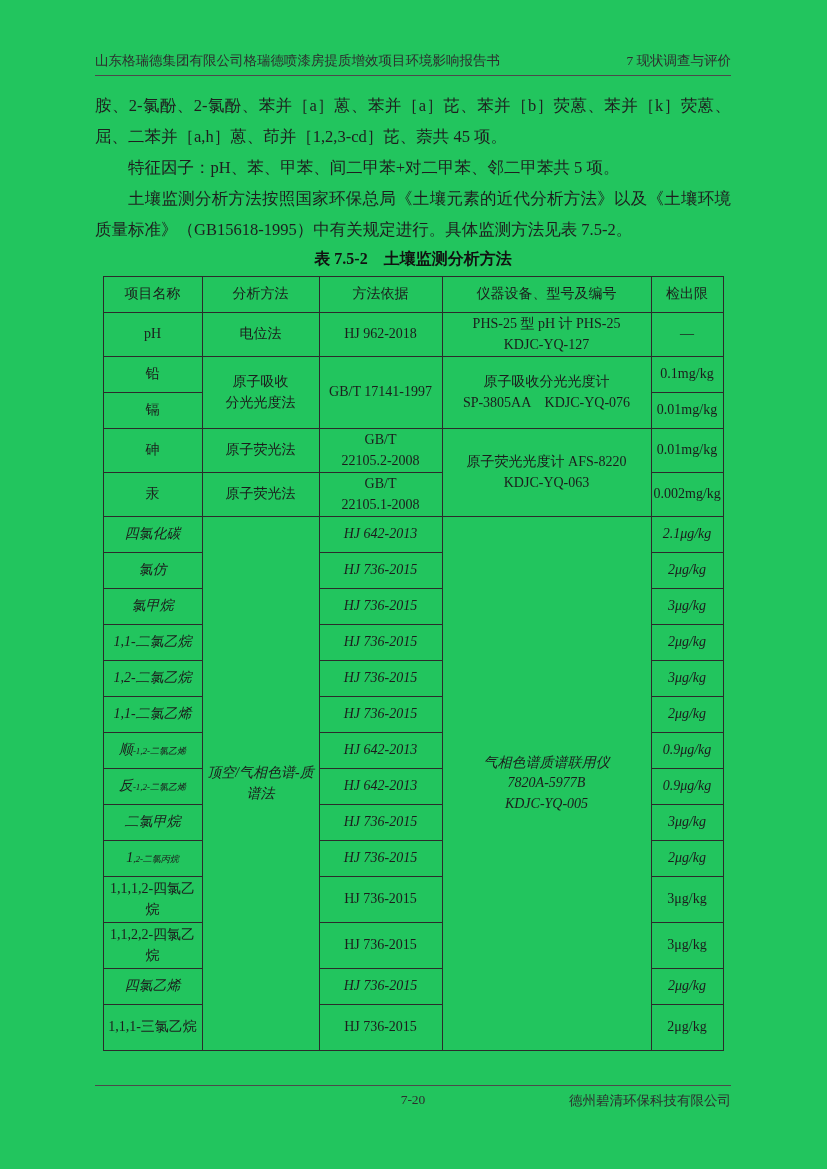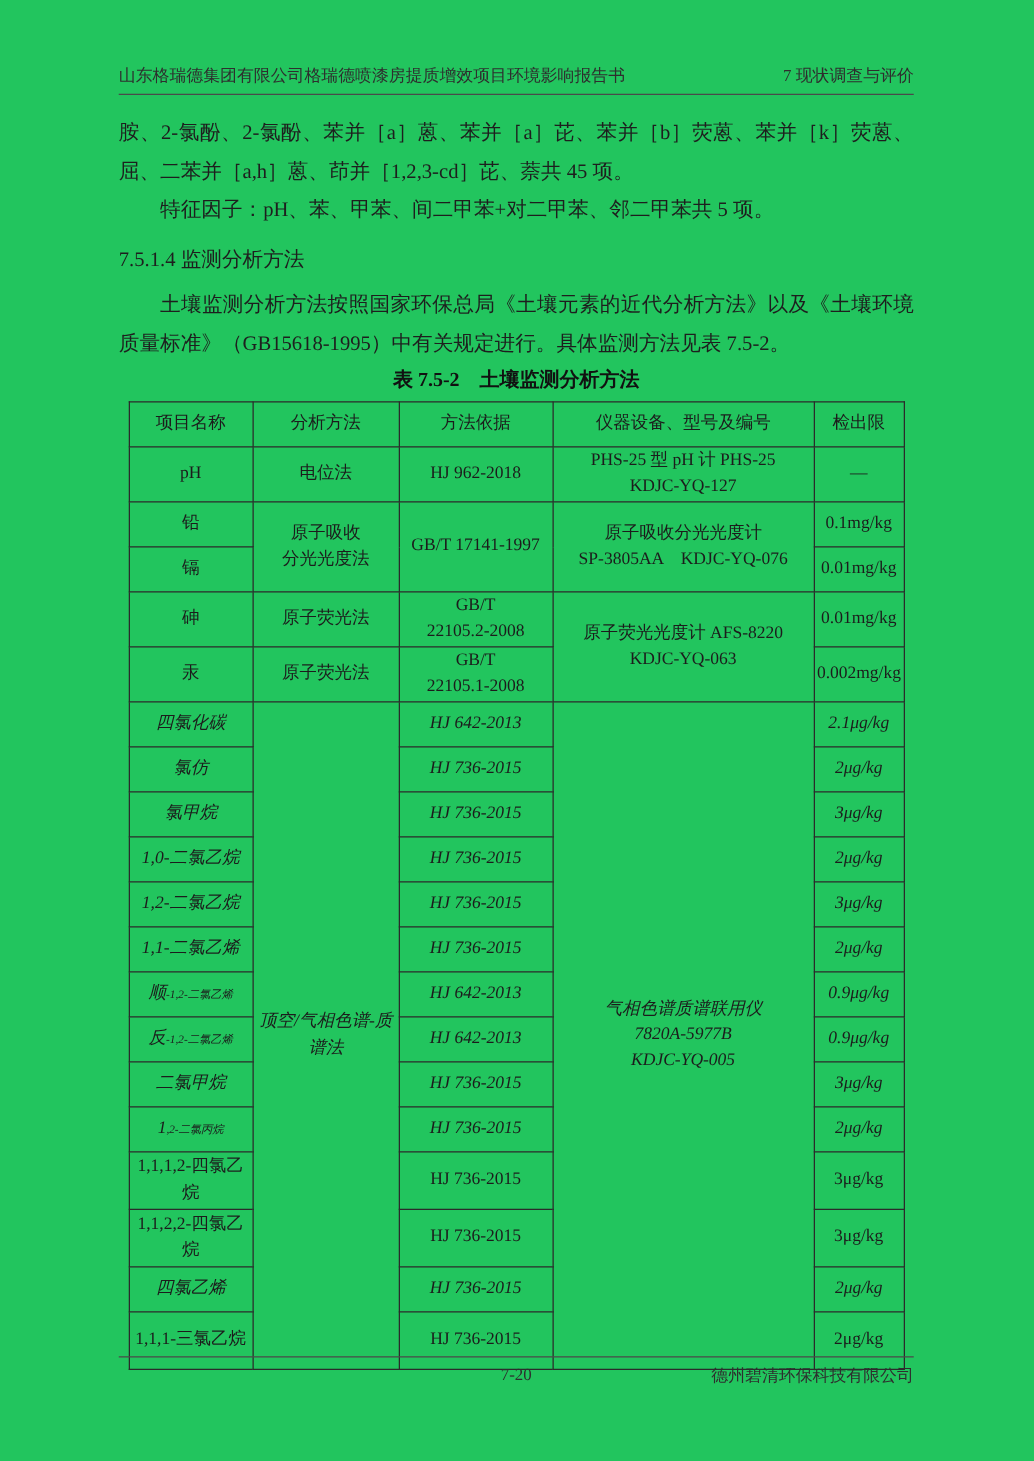--- a/index.html
+++ b/index.html
@@ -73,21 +73,20 @@
 <div class="page">
 
   <div class="page-header">
     <span>山东格瑞德集团有限公司格瑞德喷漆房提质增效项目环境影响报告书</span>
     <span>7 现状调查与评价</span>
   </div>
 
   <div class="content">
     <p class="para">胺、2-氯酚、2-氯酚、苯并［a］蒽、苯并［a］芘、苯并［b］荧蒽、苯并［k］荧蒽、屈、二苯并［a,h］蒽、茚并［1,2,3-cd］芘、萘共 45 项。</p>
     <p class="para indent">特征因子：pH、苯、甲苯、间二甲苯+对二甲苯、邻二甲苯共 5 项。</p>
-    <h4 class="section-heading">7.5.1.4 监测分析方法</h4>
     <p class="para indent">土壤监测分析方法按照国家环保总局《土壤元素的近代分析方法》以及《土壤环境质量标准》（GB15618-1995）中有关规定进行。具体监测方法见表 7.5-2。</p>
     <div class="table-caption">表 7.5-2　土壤监测分析方法</div>
 
     <table class="monitor">
       <colgroup>
         <col style="width:99px">
           <col style="width:117px">
           <col style="width:123px">
           <col style="width:209px">
           <col style="width:72px">
@@ -152,21 +151,21 @@
           <td>氯仿</td>
           <td>HJ 736-2015</td>
           <td>2μg/kg</td>
         </tr>
         <tr class="r-s">
           <td>氯甲烷</td>
           <td>HJ 736-2015</td>
           <td>3μg/kg</td>
         </tr>
         <tr class="r-s">
-          <td>1,0-二氯乙烷</td>
+          <td>1,1-二氯乙烷</td>
           <td>HJ 736-2015</td>
           <td>2μg/kg</td>
         </tr>
         <tr class="r-s">
           <td>1,2-二氯乙烷</td>
           <td>HJ 736-2015</td>
           <td>3μg/kg</td>
         </tr>
         <tr class="r-s">
           <td>1,1-二氯乙烯</td>

